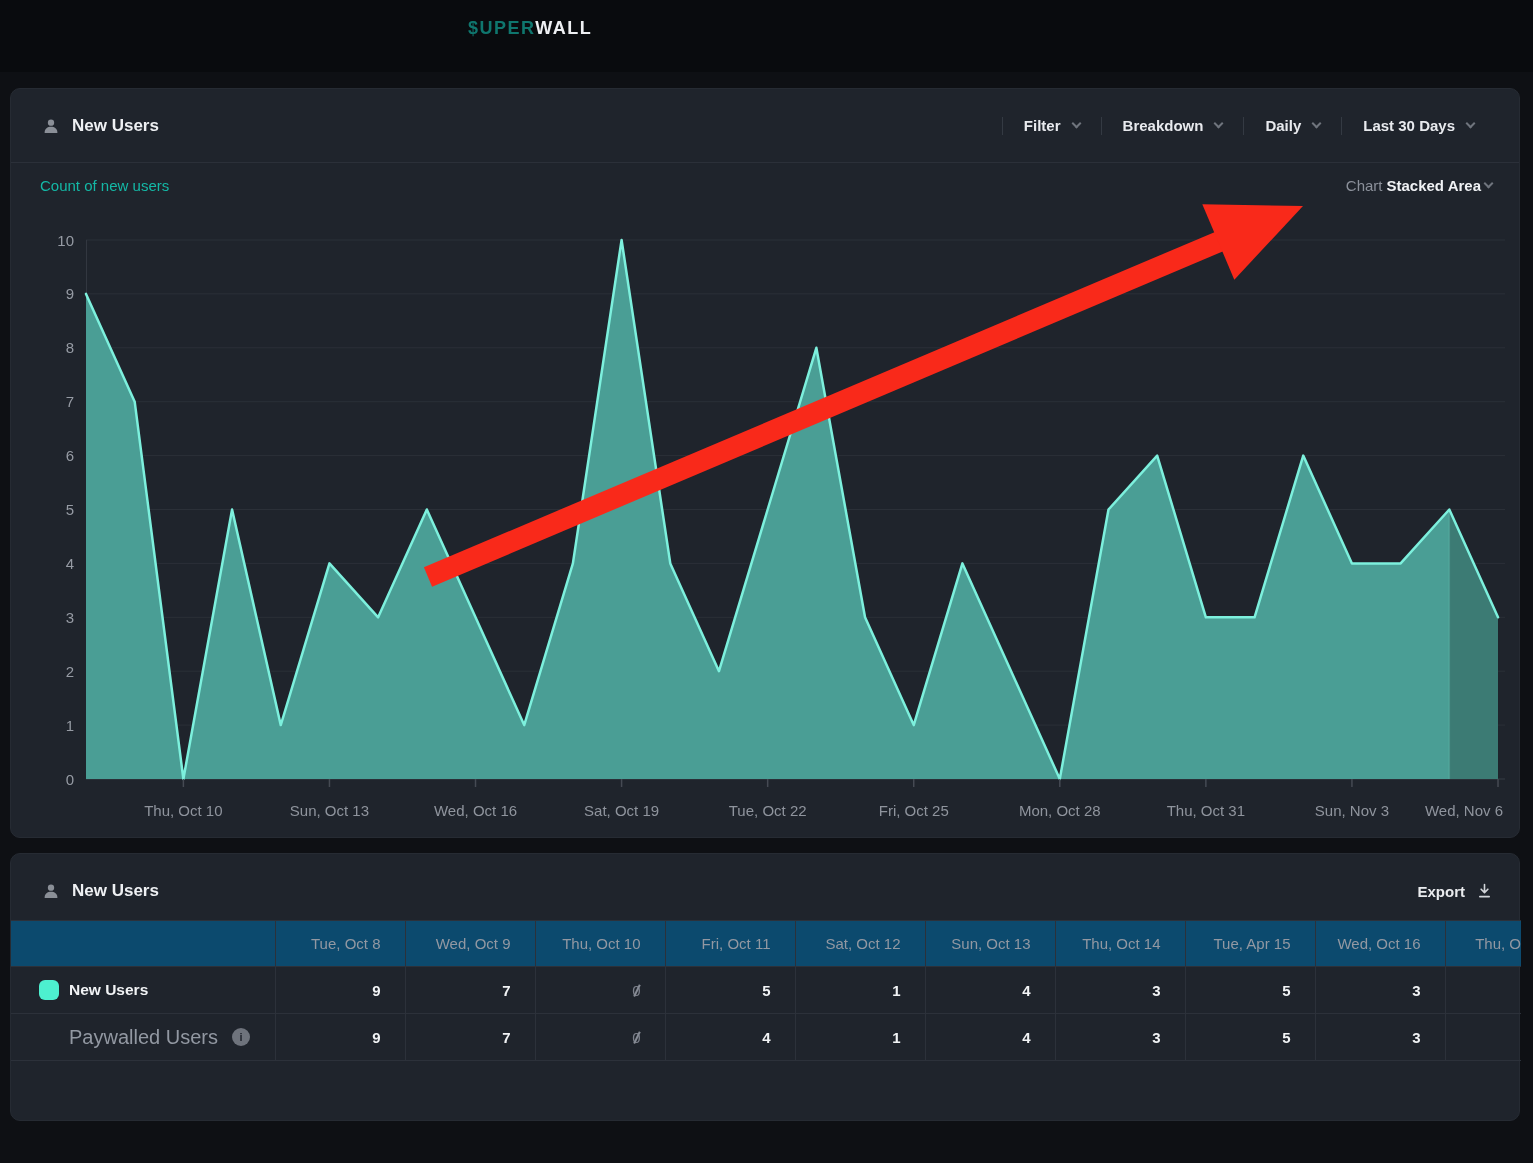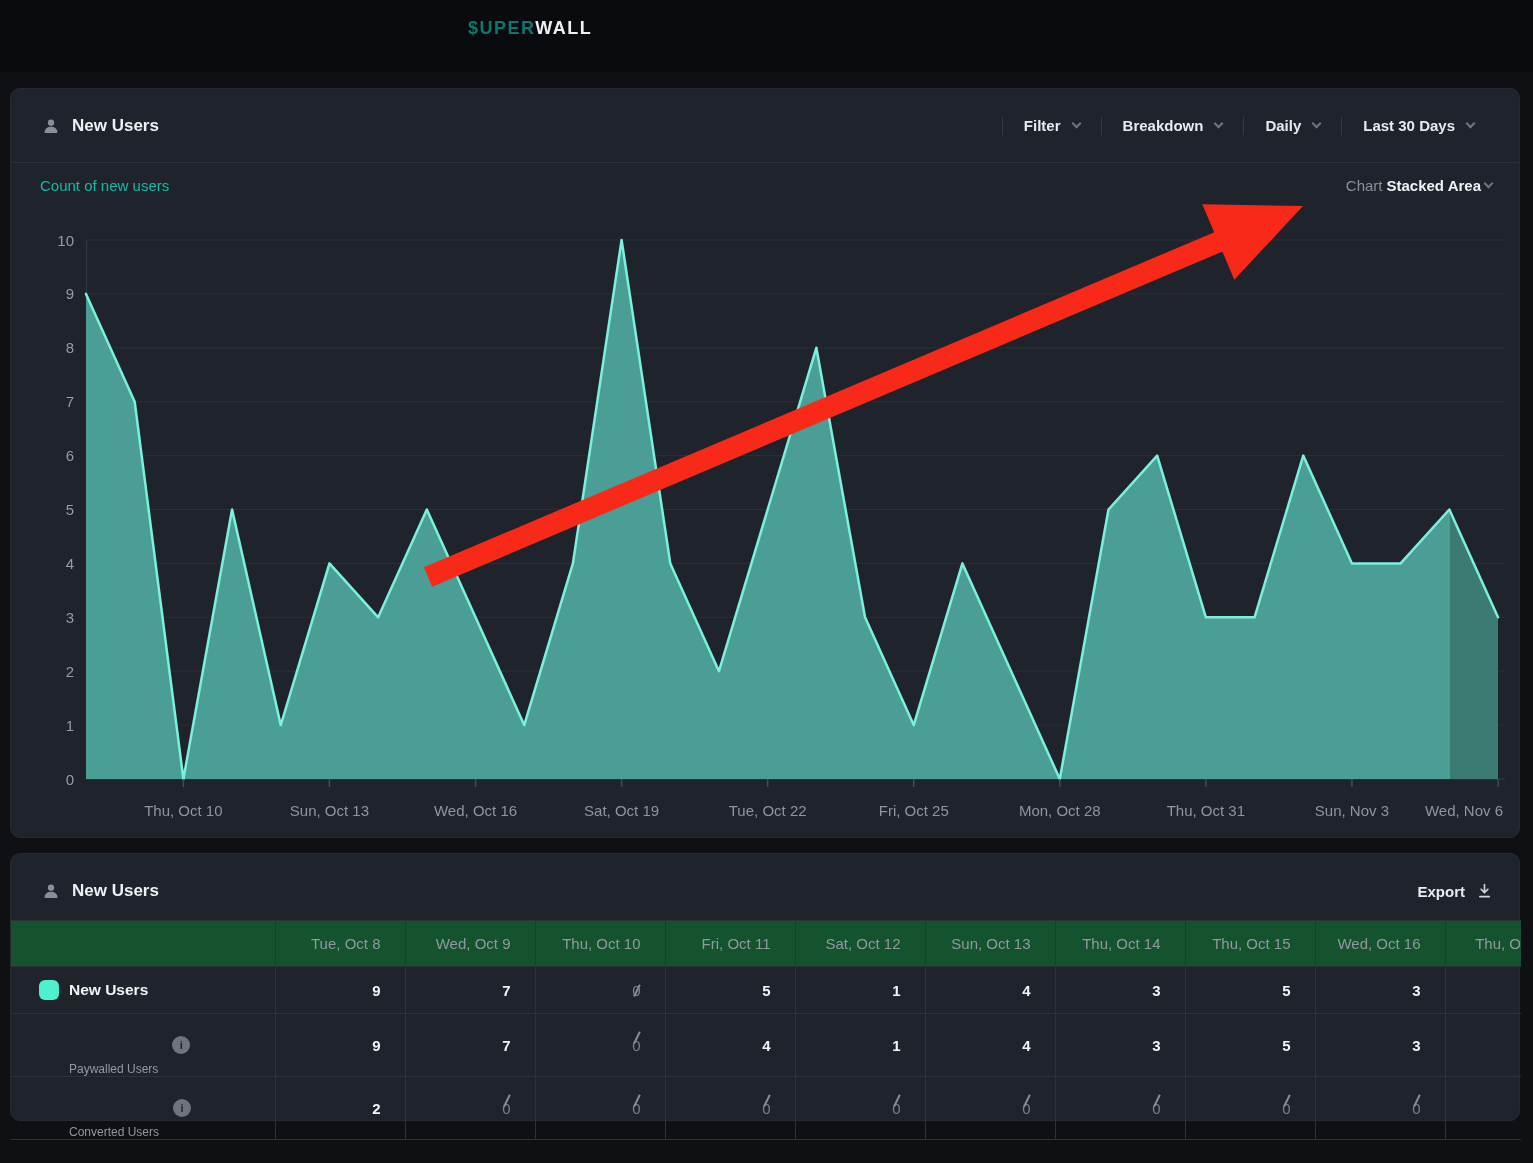--- a/index.html
+++ b/index.html
@@ -50,30 +50,30 @@
 
   table.data-table { position:absolute; top:66px; left:0; width:1510px; border-collapse:collapse; table-layout:fixed; }
   .data-table th, .data-table td {
     border-top:1px solid #2c313a; border-left:1px solid #2c313a;
     height:46px; padding:0 24px 0 0; text-align:right; font-size:15px;
     overflow:hidden; white-space:nowrap;
   }
   .data-table tr > *:first-child { border-left:none; }
   .data-table tbody tr:last-child td { border-bottom:1px solid #2c313a; }
   .data-table tr > *:last-child { border-right:none; padding-right:0; }
-  .data-table thead th { background:#14532d; color:#9298a2; font-weight:400; }
+  .data-table thead th { background:#0c4a6e; color:#9298a2; font-weight:400; }
   .data-table td { height:47px; color:#f1f3f5; font-weight:700; }
   .data-table td.zero { color:#7c818b; font-weight:400; position:relative; }
   .data-table td.zero::after { content:""; position:absolute; right:27.5px; top:17px; height:13px; width:1.5px; background:#868b95; transform:rotate(26deg); }
   .data-table td.label-cell { text-align:left; padding:0 0 0 28px; }
   .label-inner { display:flex; align-items:center; }
   .swatch { width:20px; height:20px; border-radius:6px; margin-right:10px; flex:0 0 auto; }
   .no-swatch { width:30px; flex:0 0 auto; }
   .row-label-main { color:#f1f3f5; font-weight:700; font-size:15.5px; }
-  .row-label-sub { color:#9298a2; font-weight:400; font-size:12px;margin-top:48px; }
+  .row-label-sub { color:#9298a2; font-weight:400; font-size:20px; }
   .info-icon { width:18px; height:18px; border-radius:50%; background:#6e737c; color:#1f242c; font-size:11px; font-weight:bold; display:inline-flex; align-items:center; justify-content:center; margin-left:14px; flex:0 0 auto; font-style:normal; cursor:pointer; }
 </style>
 </head>
 <body>
 
 <div class="nav">
   <div class="logo"><span class="logo-accent">$UPER</span><span class="logo-rest">WALL</span></div>
 </div>
 
 <div class="card chart-card">
@@ -199,21 +199,21 @@
     <thead>
         <tr id="table-head-row">
           <th></th>
           <th>Tue, Oct 8</th>
           <th>Wed, Oct 9</th>
           <th>Thu, Oct 10</th>
           <th>Fri, Oct 11</th>
           <th>Sat, Oct 12</th>
           <th>Sun, Oct 13</th>
           <th>Thu, Oct 14</th>
-          <th>Thu, Oct 15</th>
+          <th>Tue, Apr 15</th>
           <th>Wed, Oct 16</th>
           <th>Thu, O</th>
         </tr>
       </thead>
     <tbody id="table-body">
         <tr>
           <td class="label-cell">
             <div class="label-inner">
               <span class="swatch" style="background: rgb(77, 240, 207);"></span>
               <span class="row-label-main">New Users</span>
@@ -242,39 +242,20 @@
           <td>7</td>
           <td class="zero">0</td>
           <td>4</td>
           <td>1</td>
           <td>4</td>
           <td>3</td>
           <td>5</td>
           <td>3</td>
           <td></td>
         </tr>
-        <tr>
-          <td class="label-cell">
-            <div class="label-inner">
-              <span class="no-swatch"></span>
-              <span class="row-label-sub">Converted Users</span>
-              <span class="info-icon">i</span>
-            </div>
-          </td>
-          <td>2</td>
-          <td class="zero">0</td>
-          <td class="zero">0</td>
-          <td class="zero">0</td>
-          <td class="zero">0</td>
-          <td class="zero">0</td>
-          <td class="zero">0</td>
-          <td class="zero">0</td>
-          <td class="zero">0</td>
-          <td></td>
-        </tr>
       </tbody>
   </table>
 </div>
 
 <svg id="arrow-overlay" width="1533" height="1163">
     <line x1="428" y1="577" x2="1223.8230674053746" y2="239.57101942012116" stroke="#f9291a" stroke-width="21"></line>
     <polygon points="1303,206 1234.3038836920864,279.66032584919515 1202.2943070356919,204.16604128222681" fill="#f9291a"></polygon>
   </svg>
 
 </body></html>

